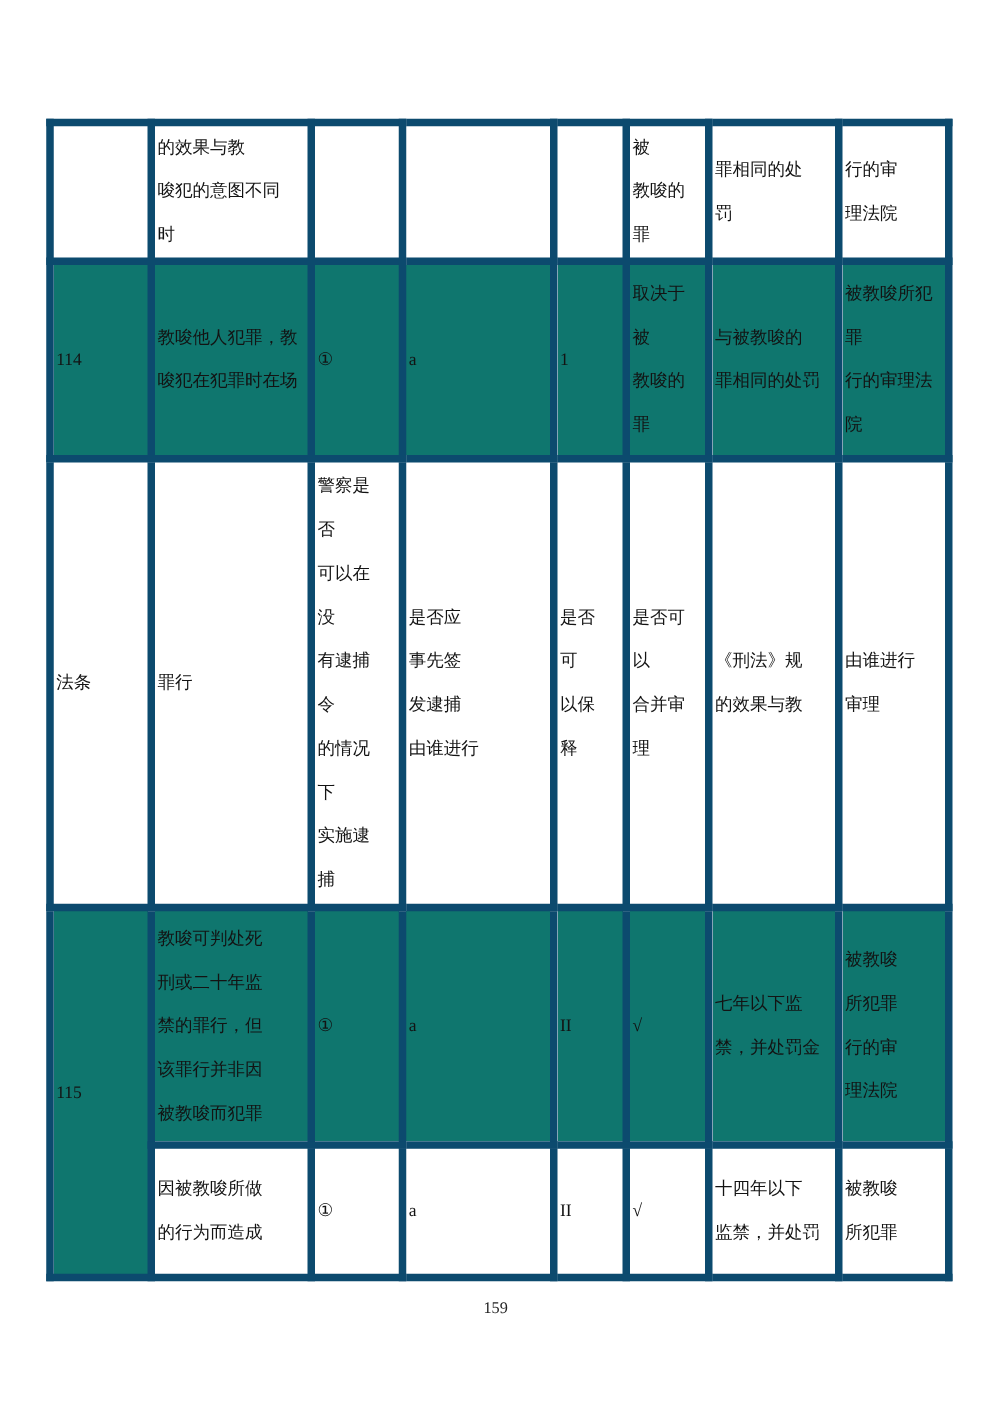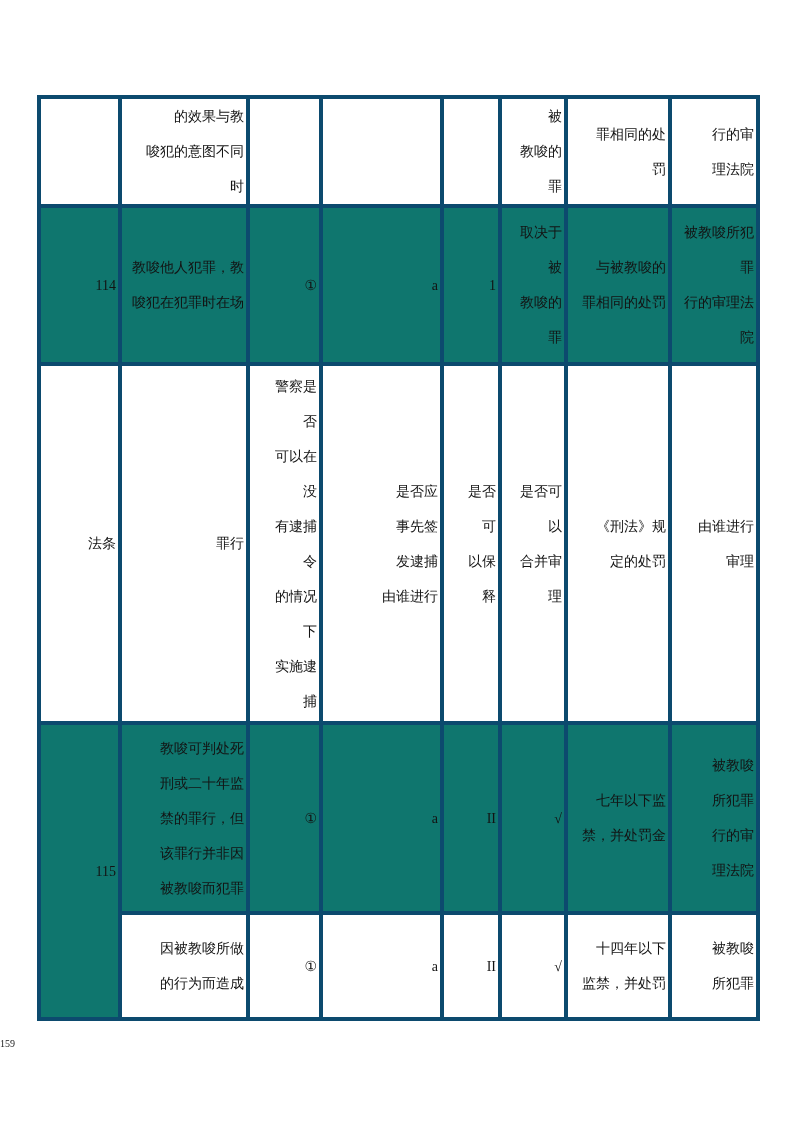--- a/index.html
+++ b/index.html
@@ -12,43 +12,44 @@
     overflow:hidden;
   }
   table.doc-table {
     position:absolute;
     left:37px; top:95px;
     width:719px;
     border-collapse:collapse;
     table-layout:fixed;
   }
   table.doc-table td {
-    border:4px solid #0c4a6e;
-    text-align:right;
+    border:6px solid #0c4a6e;
+    text-align:left;
     vertical-align:middle;
     white-space:pre-line;
     font-size:14px;
     line-height:35px;
     padding:0 2px;
     overflow:hidden;
   }
   .blue { background:#0f766e; }
   tr.r0 { height:107px; }
   tr.r1 { height:158px; }
   tr.r2 { height:359px; }
   tr.r3 { height:190px; }
   tr.r4 { height:106px; }
   td.fs12 { font-size:12.5px; }
   td.fs11 { font-size:11.5px; }
   td.left  { text-align:left; padding-left:8px;margin-top:20px; }
   td.lawno-merged { padding-top:105px;margin-left:41px; }
   .pagenum {
     position:absolute;
     top:1038px; left:0; right:0;
-    font-size:10px;
+    text-align:center;
+    font-size:13px;
     color:#222222;
   }
 </style>
 </head>
 <body>
 
 <div class="page">
 
   <table class="doc-table">
     <colgroup>
@@ -116,21 +117,21 @@
 由谁进行</td>
       <td>是否
 可
 以保
 释</td>
       <td>是否可
 以
 合并审
 理</td>
       <td>《刑法》规
-定的处罚</td>
+的效果与教</td>
       <td>由谁进行
 审理</td>
     </tr>
 
     <tr class="r3">
       <td class="blue lawno-merged" rowspan="2">115</td>
       <td class="blue">教唆可判处死
 刑或二十年监
 禁的罪行，但
 该罪行并非因

